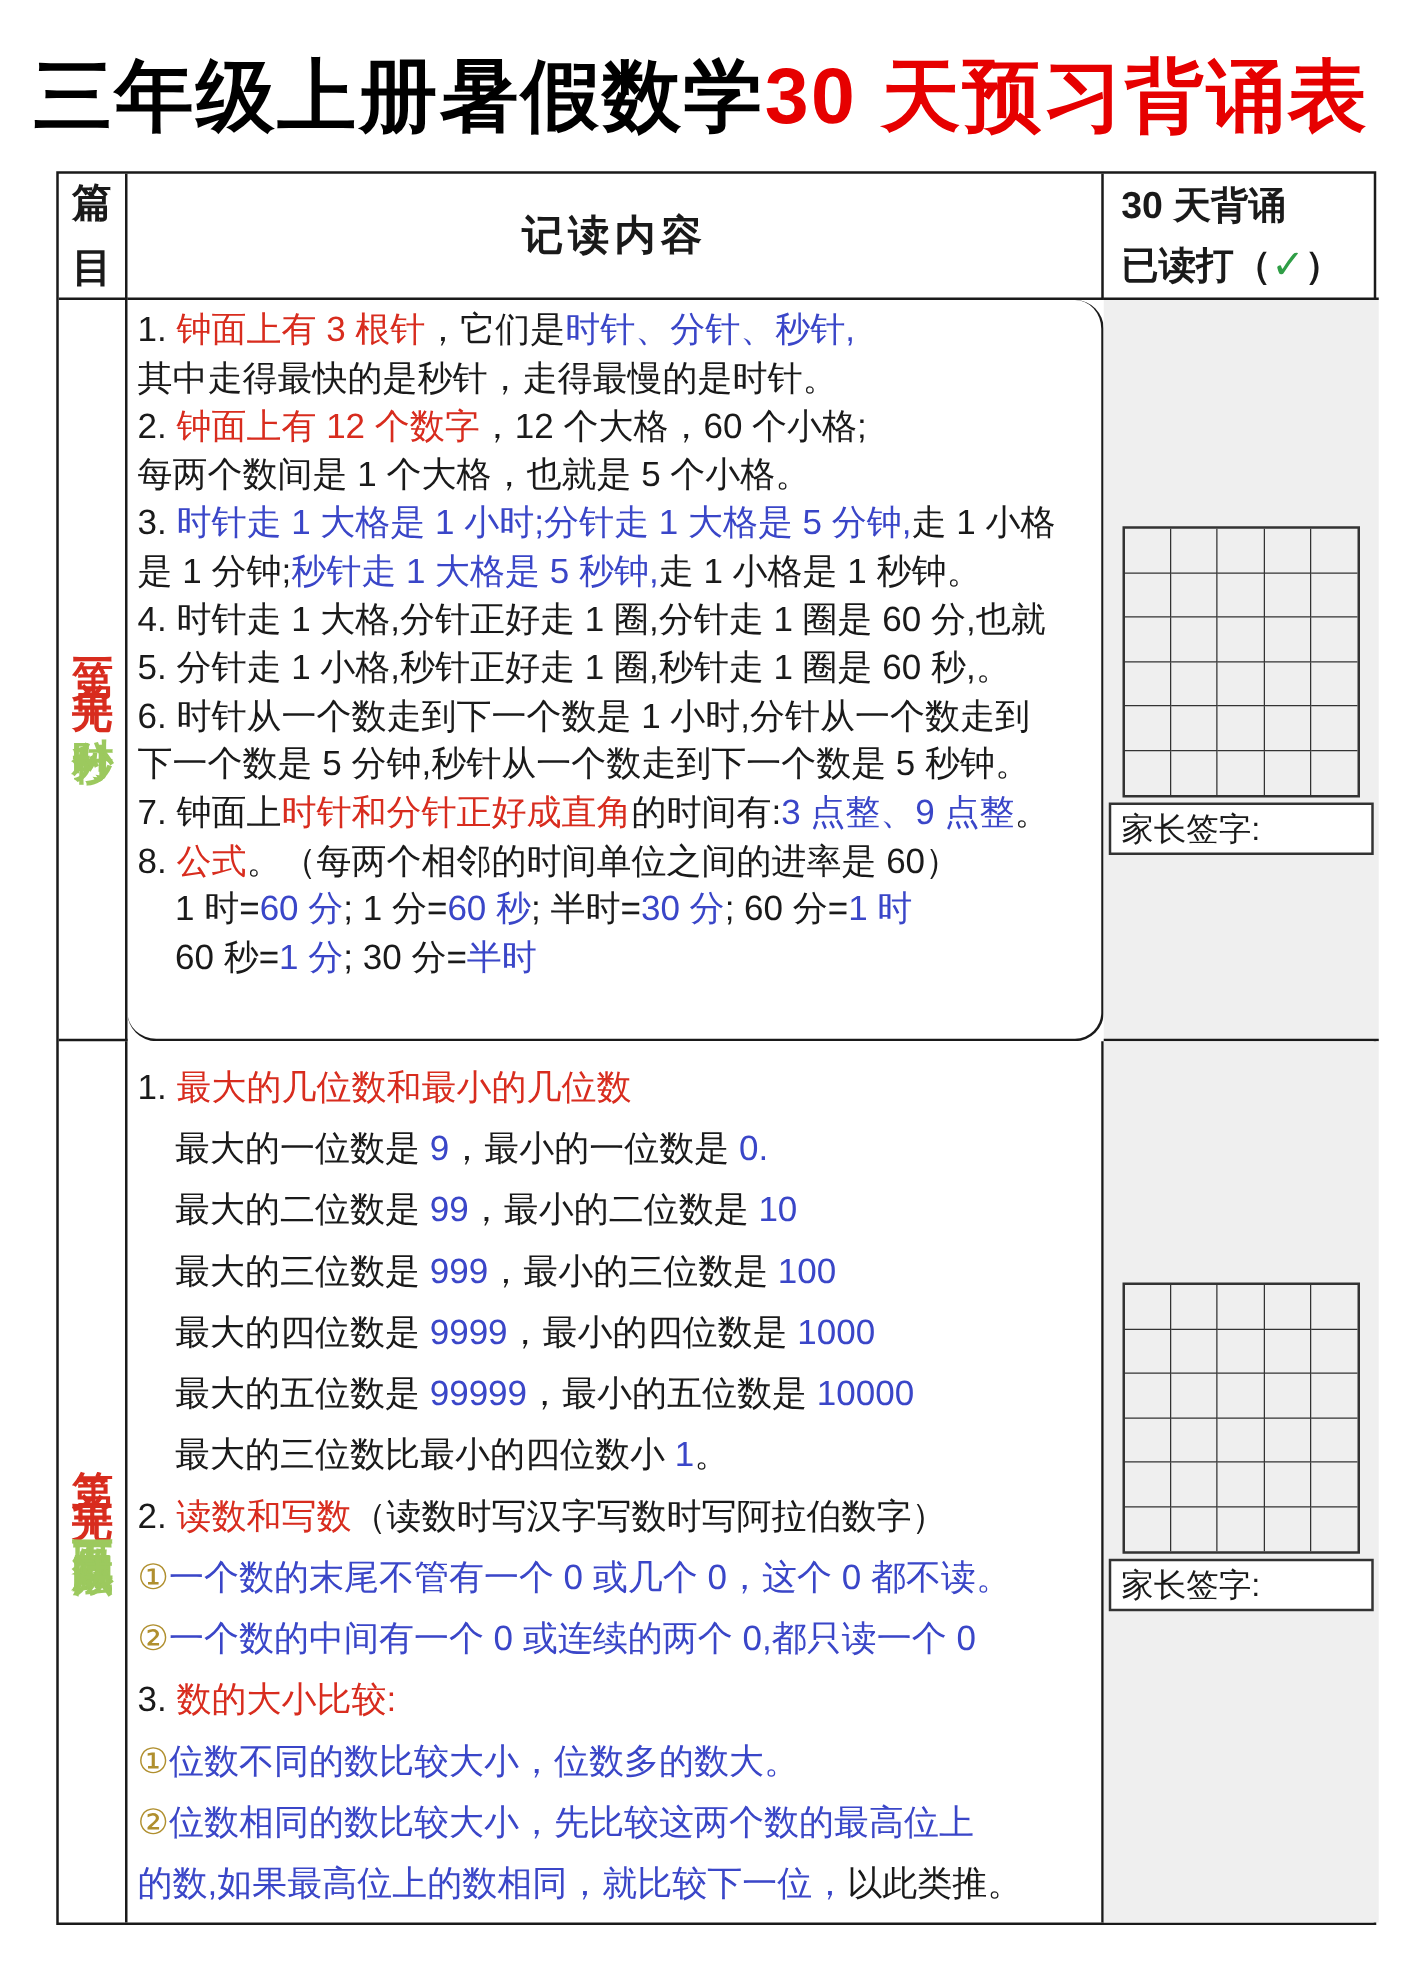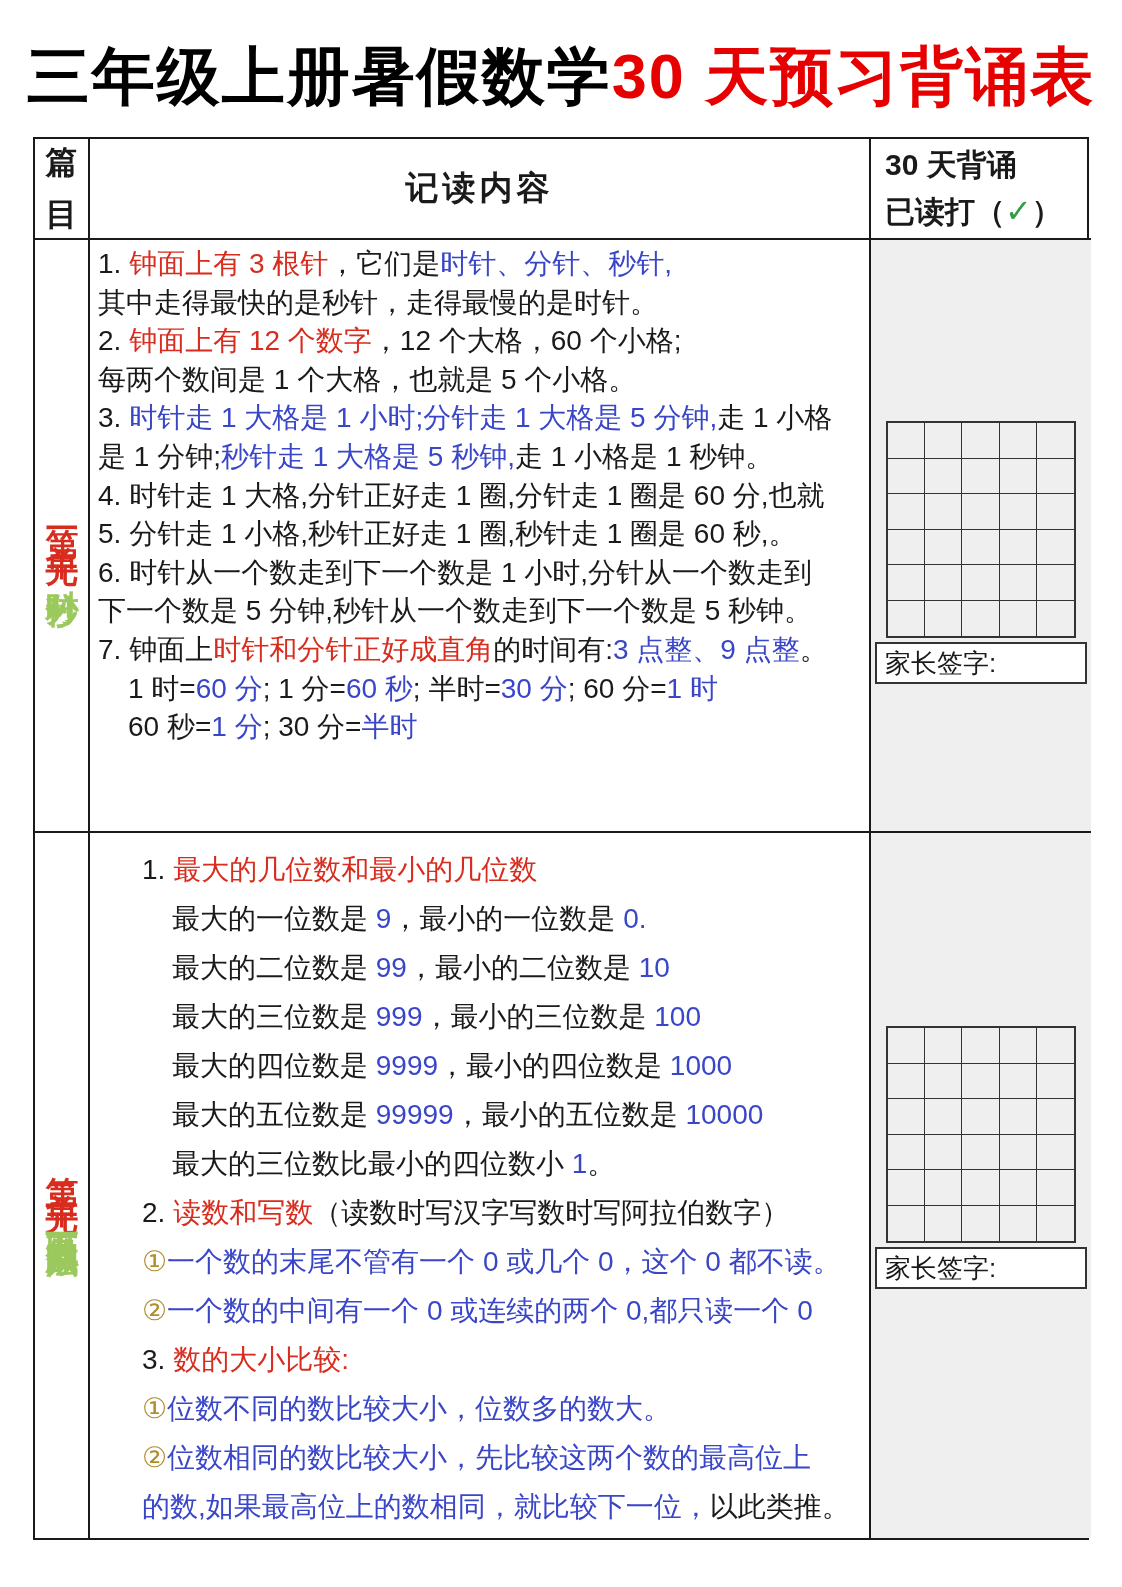--- a/index.html
+++ b/index.html
@@ -11,21 +11,21 @@
   body{font-family:"Liberation Sans","DejaVu Sans",sans-serif;color:var(--ink);}
   .page{position:relative;width:1122px;height:1587px;background:#ffffff;overflow:hidden;}
 
   
   .title{position:absolute;top:34px;left:0;width:100%;text-align:center;
          font-size:63px;font-weight:900;letter-spacing:2px;white-space:nowrap;}
   .title .t-black{color:#000000;}
   .title .t-red{color:#e60000;margin-top:28px;}
 
   
-  .sheet{position:absolute;left:33px;top:137px;width:1056px;height:1403px;
+  .sheet{position:absolute;left:45px;top:137px;width:1056px;height:1403px;
          display:grid;grid-template-columns:55px 781px 220px;grid-template-rows:101px 593px auto;
          border:2px solid var(--ink);background:#fff;}
   .cell{overflow:hidden;}
   .bd-r{border-right:2px solid var(--ink);}
   .bd-b{border-bottom:2px solid var(--ink);}
 
   
   .hdr{display:flex;align-items:center;justify-content:center;font-weight:700;}
   .hdr-section{font-size:32px;line-height:1.6;word-break:break-all;text-align:center;padding:0 11px;}
   .hdr-content{font-size:33px;letter-spacing:4px;}
@@ -36,22 +36,22 @@
   
   .unit-cell{display:flex;flex-direction:column;align-items:center;justify-content:center;}
   .unit-label{writing-mode:vertical-rl;text-orientation:upright;color:var(--red);
               font-size:33px;font-weight:700;letter-spacing:9px;}
   .topic-label{writing-mode:vertical-rl;text-orientation:upright;color:var(--green-label);
                font-size:33px;font-weight:700;letter-spacing:2px;}
   .gap1{gap:26px;} .gap2{gap:20px;}
 
   
   .content-cell{padding:5px 2px 0 8px;font-size:28px;}
-  .slines1{line-height:38.6px;}
-  .slines2{line-height:49px;padding-top:12px;margin-left:44px;}
+  .slines1{line-height:38.6px;border-radius:23px;}
+  .slines2{line-height:49px;padding-top:12px;}
   .tline{white-space:nowrap;}
   .ind{padding-left:30px;}
   .c-k{color:var(--ink);} .c-r{color:var(--red);} .c-b{color:var(--blue);}
   .c-g{color:var(--gold);}
 
   
   .check-cell-col{background:var(--grid-bg);display:flex;flex-direction:column;align-items:center;}
   .pt1{padding-top:181px;} .pt2{padding-top:193px;}
   .ggrid{width:190px;height:217px;display:grid;grid-template-rows:repeat(6,1fr);
          border:2px solid #333;}
@@ -88,20 +88,21 @@
         <div class="tline"><span class="c-k">其中走得最快的是秒针，走得最慢的是时针。</span></div>
         <div class="tline"><span class="c-k">2. </span><span class="c-r">钟面上有 12 个数字</span><span class="c-k">，12 个大格，60 个小格;</span></div>
         <div class="tline"><span class="c-k">每两个数间是 1 个大格，也就是 5 个小格。</span></div>
         <div class="tline"><span class="c-k">3. </span><span class="c-b">时针走 1 大格是 1 小时;分针走 1 大格是 5 分钟,</span><span class="c-k">走 1 小格</span></div>
         <div class="tline"><span class="c-k">是 1 分钟;</span><span class="c-b">秒针走 1 大格是 5 秒钟,</span><span class="c-k">走 1 小格是 1 秒钟。</span></div>
         <div class="tline"><span class="c-k">4. 时针走 1 大格,分针正好走 1 圈,分针走 1 圈是 60 分,也就</span></div>
         <div class="tline"><span class="c-k">5. 分针走 1 小格,秒针正好走 1 圈,秒针走 1 圈是 60 秒,。</span></div>
         <div class="tline"><span class="c-k">6. 时针从一个数走到下一个数是 1 小时,分针从一个数走到</span></div>
         <div class="tline"><span class="c-k">下一个数是 5 分钟,秒针从一个数走到下一个数是 5 秒钟。</span></div>
         <div class="tline"><span class="c-k">7. 钟面上</span><span class="c-r">时针和分针正好成直角</span><span class="c-k">的时间有:</span><span class="c-b">3 点整、9 点整</span><span class="c-k">。</span></div>
+        <div class="tline"><span class="c-k">8. </span><span class="c-r">公式</span><span class="c-k">。（每两个相邻的时间单位之间的进率是 60）</span></div>
         <div class="tline ind"><span class="c-k">1 时=</span><span class="c-b">60 分</span><span class="c-k">; 1 分=</span><span class="c-b">60 秒</span><span class="c-k">; 半时=</span><span class="c-b">30 分</span><span class="c-k">; 60 分=</span><span class="c-b">1 时</span></div>
         <div class="tline ind"><span class="c-k">60 秒=</span><span class="c-b">1 分</span><span class="c-k">; 30 分=</span><span class="c-b">半时</span></div>
       </div>
     <div class="cell check-cell-col pt1 bd-b">
       <div class="ggrid" id="s0-grid" style="grid-template-columns: repeat(5, 1fr);">
           <div class="gcell"></div>
           <div class="gcell"></div>
           <div class="gcell"></div>
           <div class="gcell"></div>
           <div class="gcell"></div>

